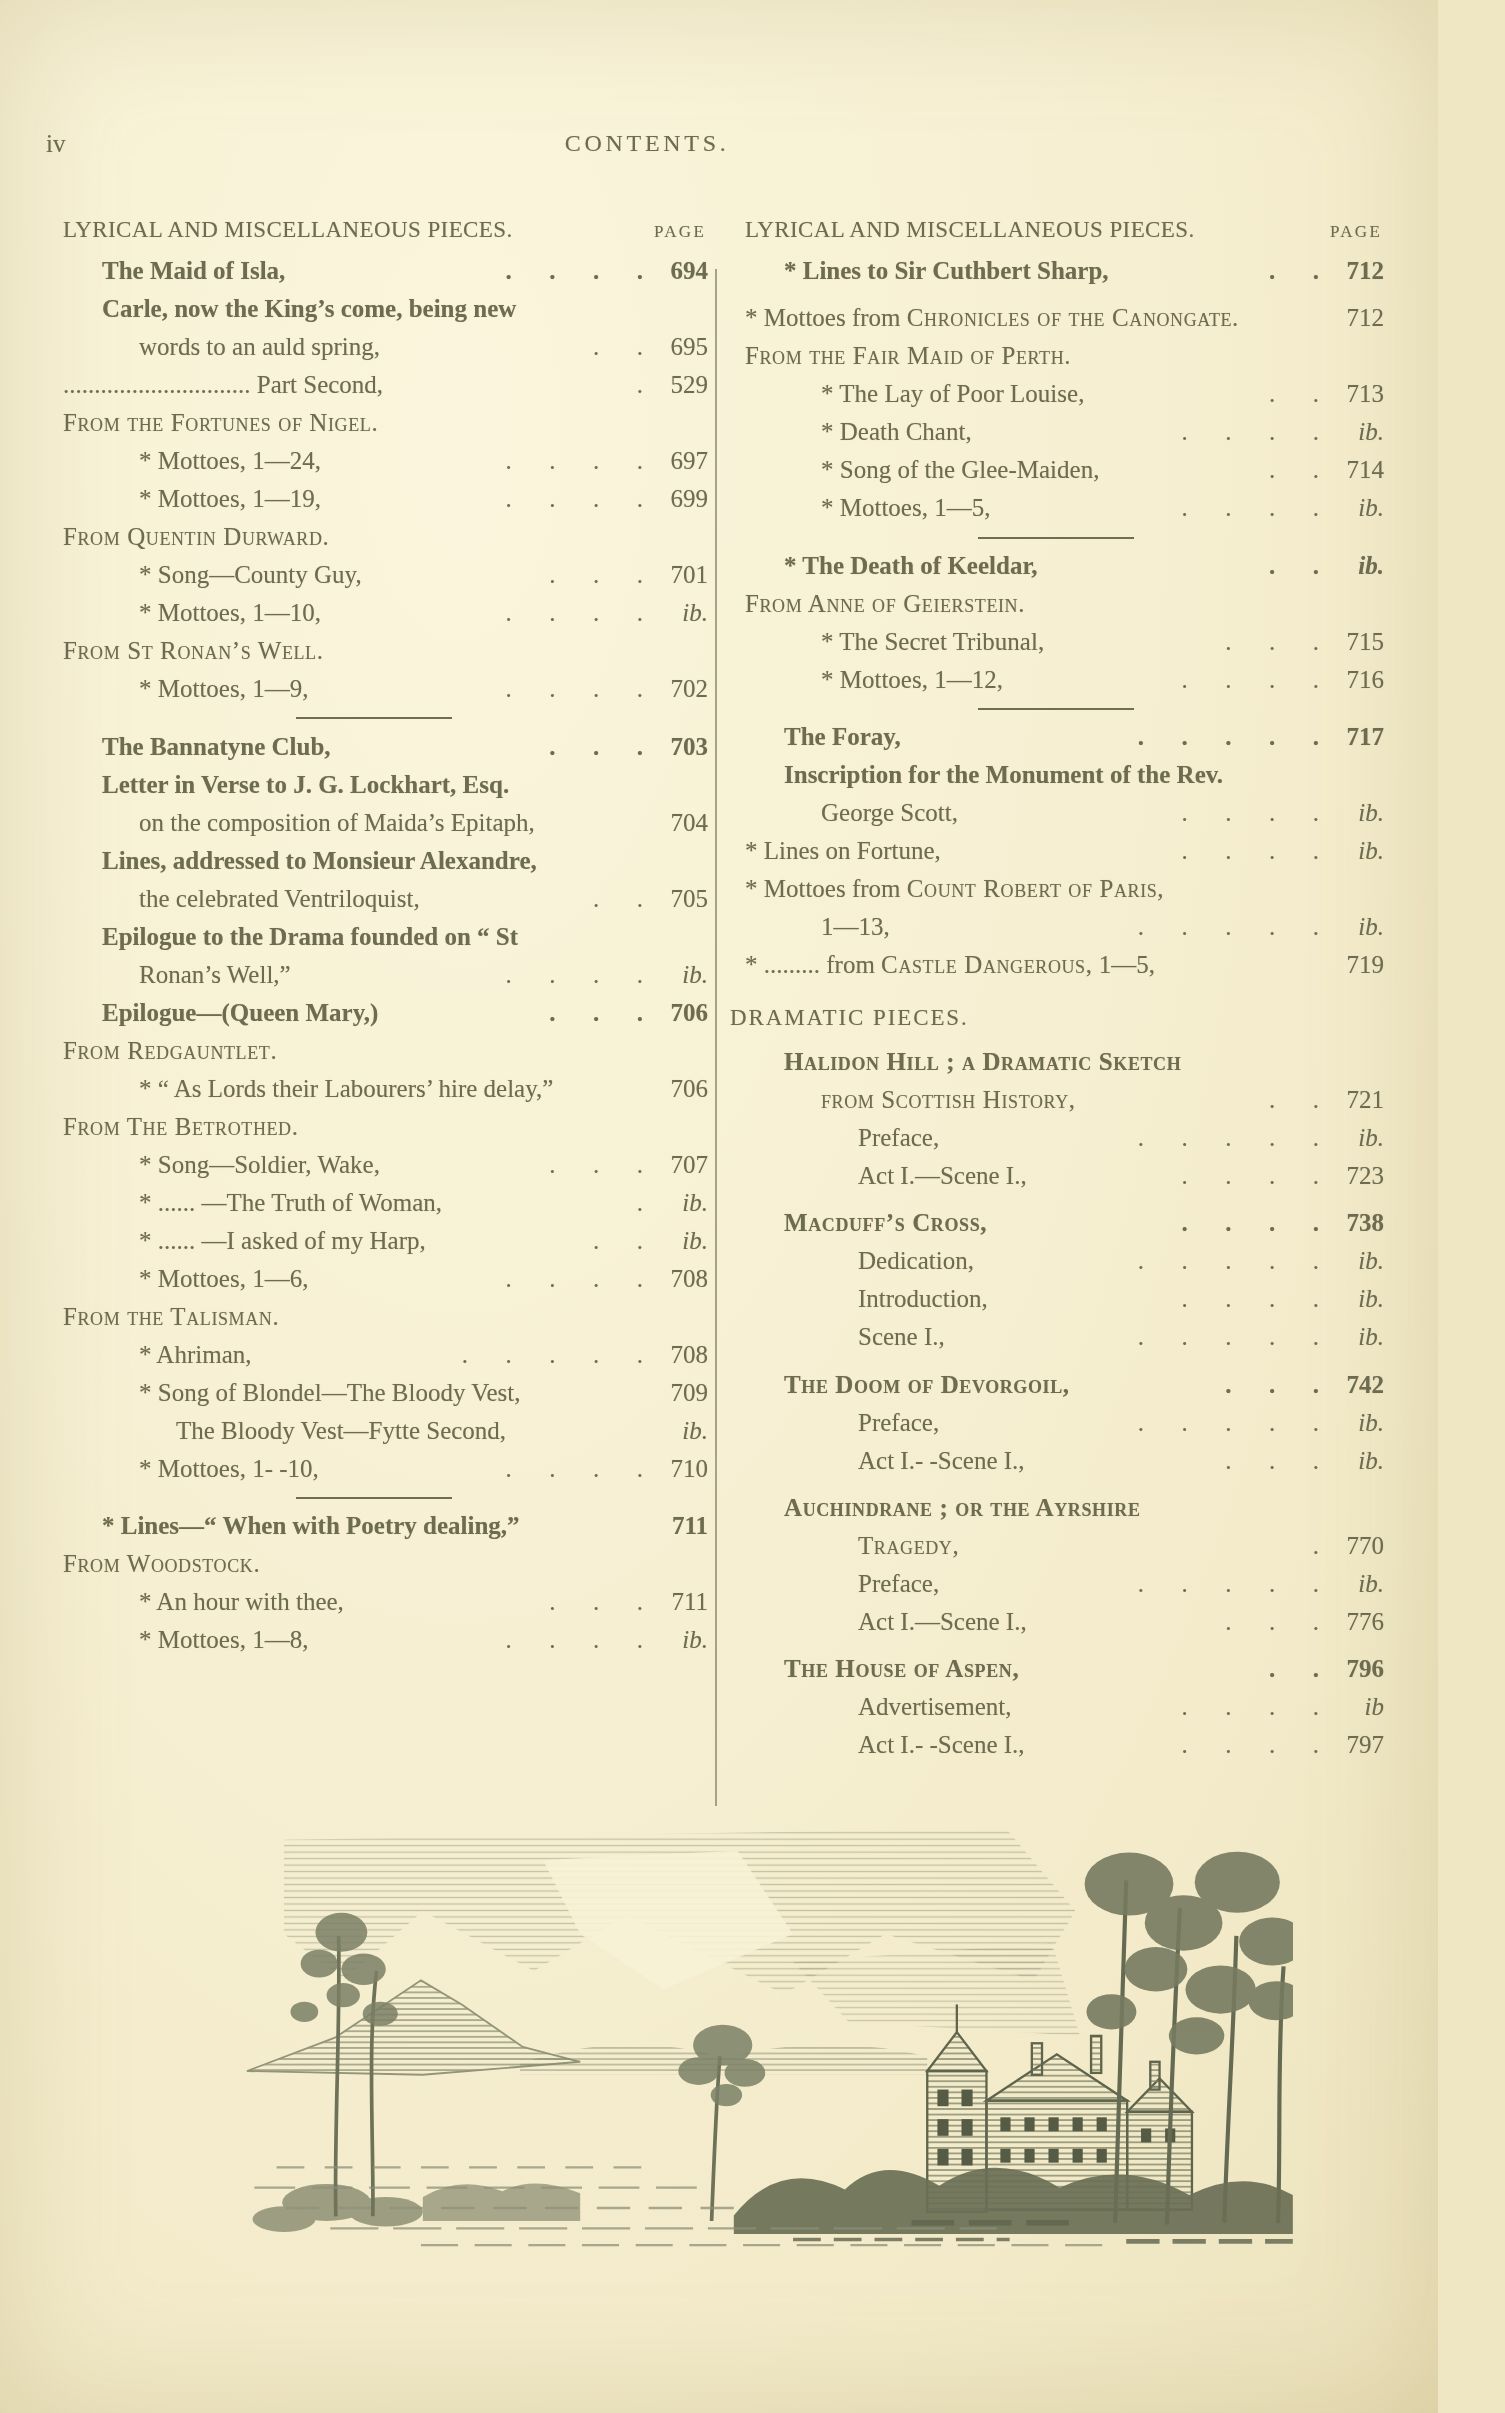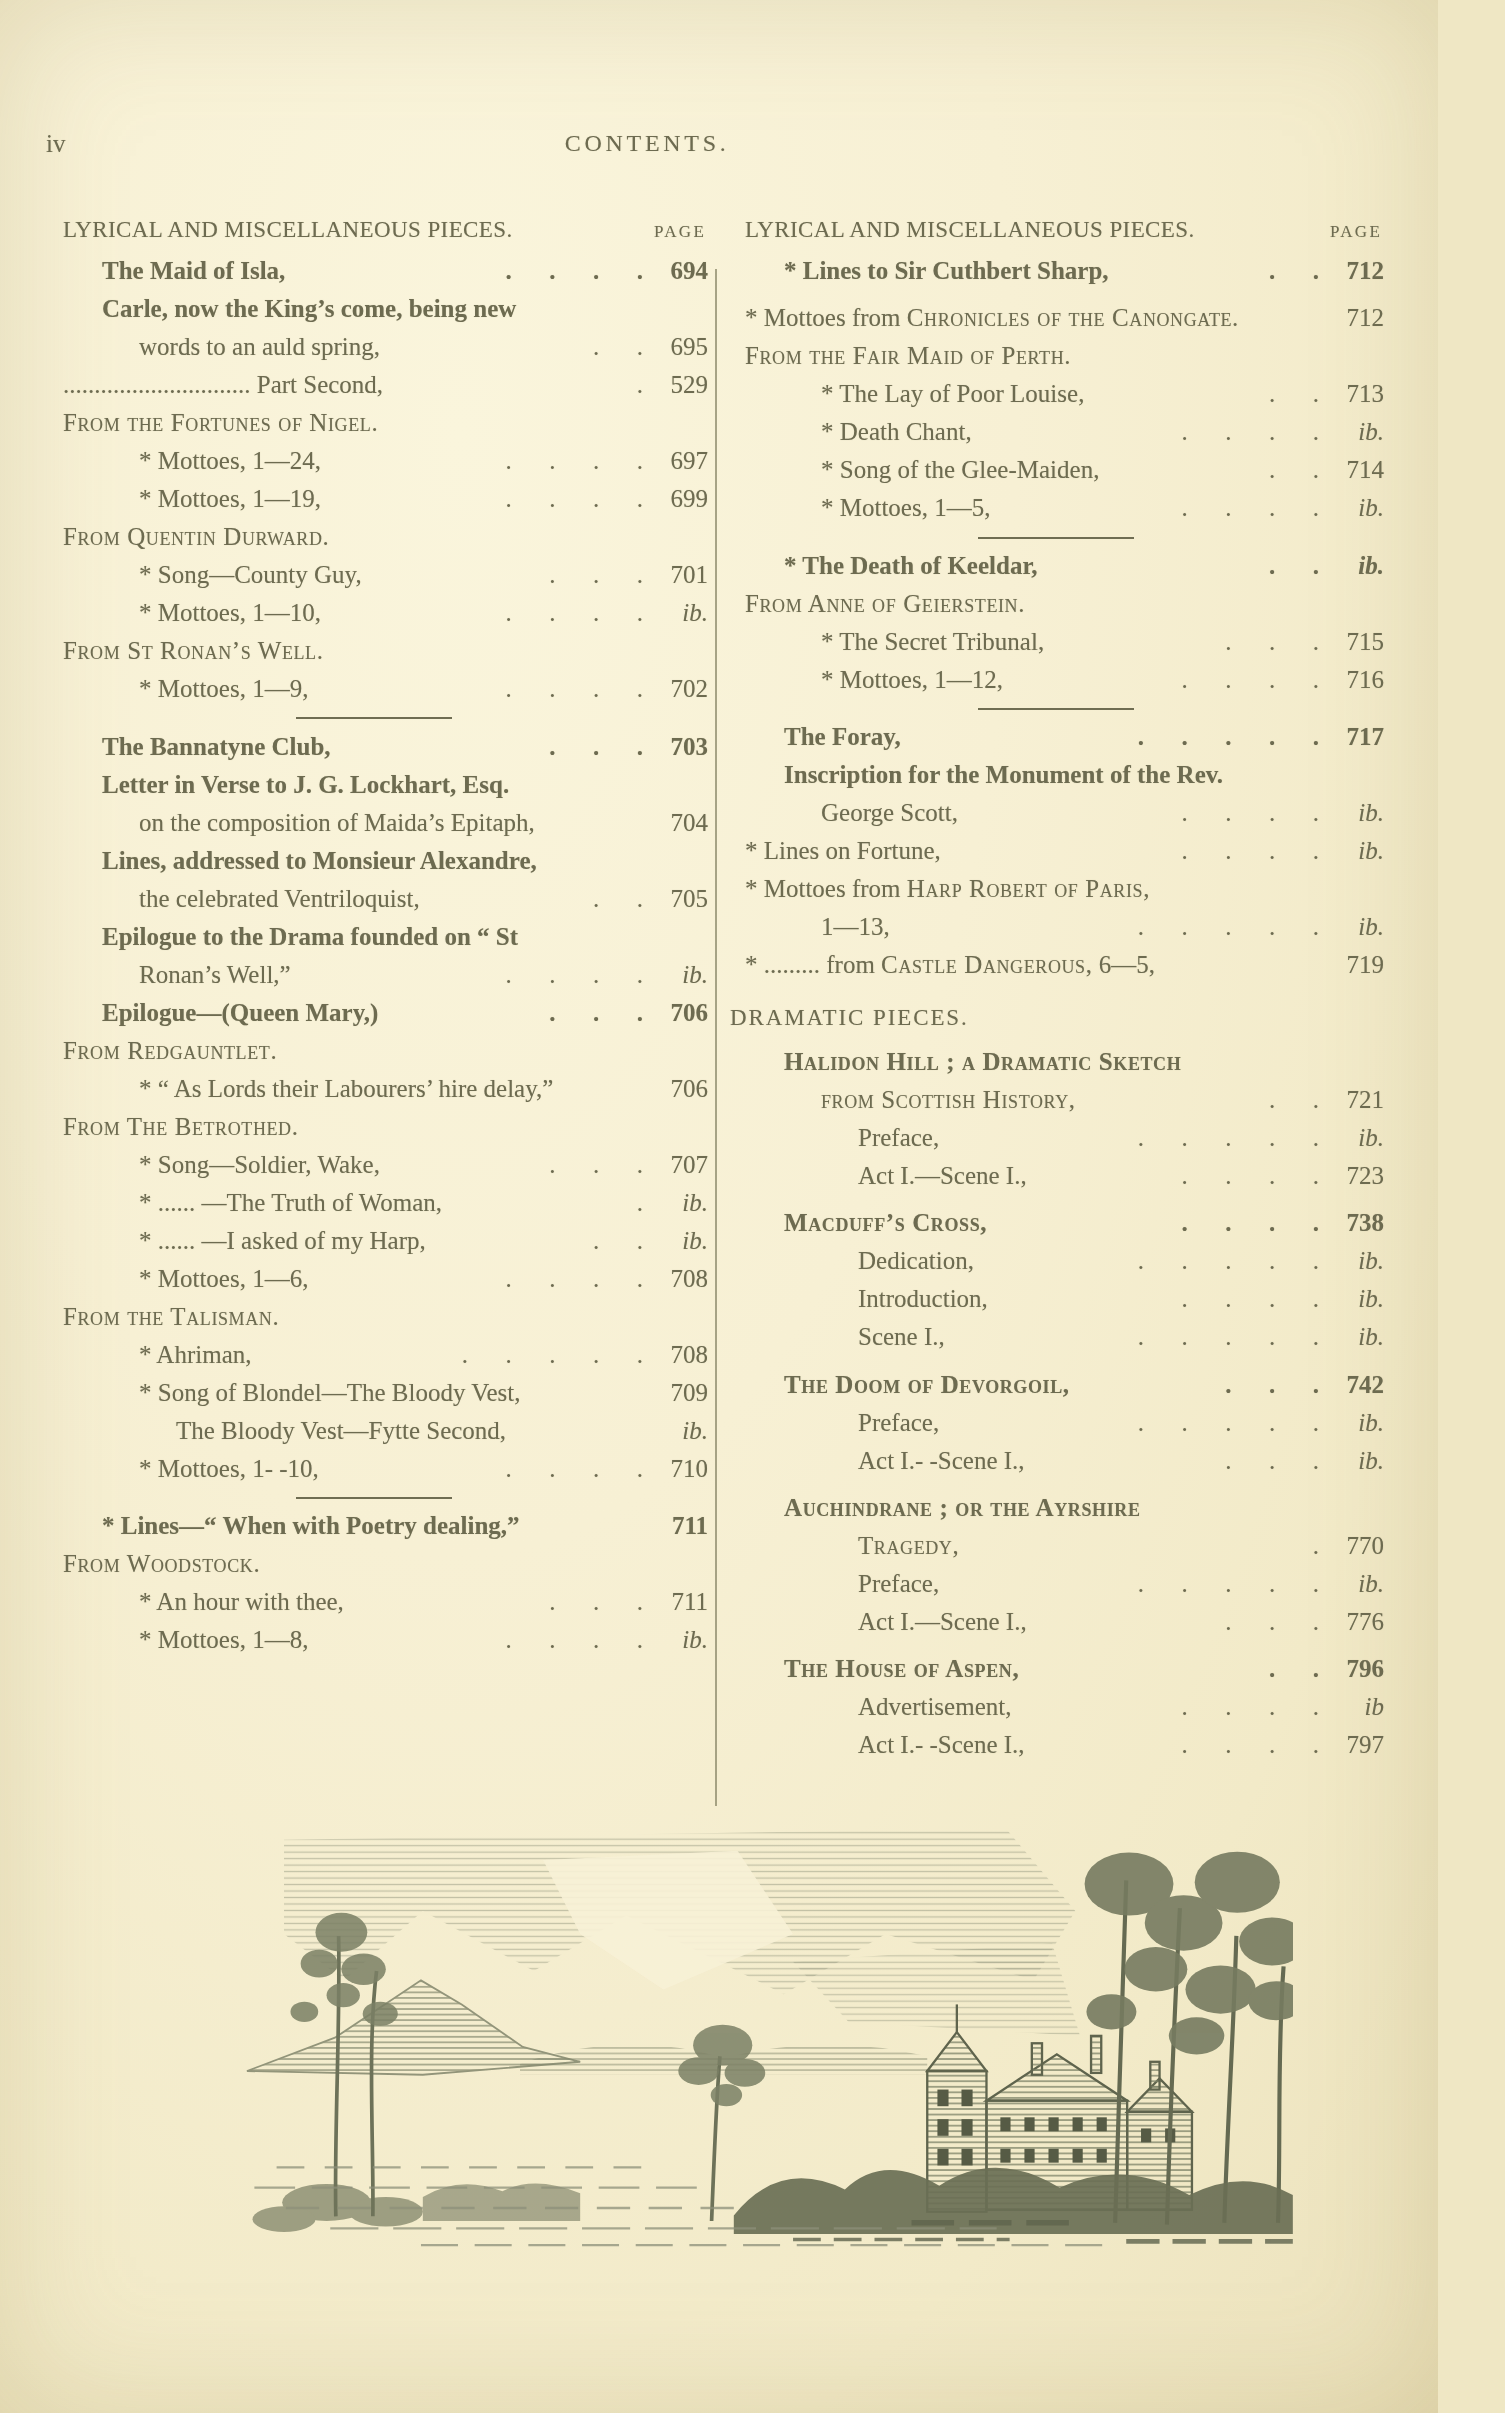--- a/index.html
+++ b/index.html
@@ -282,29 +282,29 @@
             <span class="label"><span>George Scott,</span></span>
             <span class="leader">.   .   .   .</span>
             <span class="pagenum ital">ib.</span>
           </div>
           <div class="entry indent-0">
             <span class="label"><span>* Lines on Fortune,</span></span>
             <span class="leader">.   .   .   .</span>
             <span class="pagenum ital">ib.</span>
           </div>
           <div class="entry indent-0">
-            <span class="label"><span>* Mottoes from </span><span class="sc">Harp Robert of Paris,</span></span>
+            <span class="label"><span>* Mottoes from </span><span class="sc">Count Robert of Paris,</span></span>
           </div>
           <div class="entry indent-2">
             <span class="label"><span>1—13,</span></span>
             <span class="leader">.   .   .   .   .</span>
             <span class="pagenum ital">ib.</span>
           </div>
           <div class="entry indent-0">
-            <span class="label"><span>* ......... from </span><span class="sc">Castle Dangerous,</span><span> 6—5,</span></span>
+            <span class="label"><span>* ......... from </span><span class="sc">Castle Dangerous,</span><span> 1—5,</span></span>
             <span class="leader"></span>
             <span class="pagenum">719</span>
           </div>
           <div class="group-header">DRAMATIC PIECES.</div>
           <div class="entry indent-1">
             <span class="label"><span class="sc">Halidon Hill ; a Dramatic Sketch</span></span>
           </div>
           <div class="entry indent-2">
             <span class="label"><span class="sc">from Scottish History,</span></span>
             <span class="leader">.   .</span>

